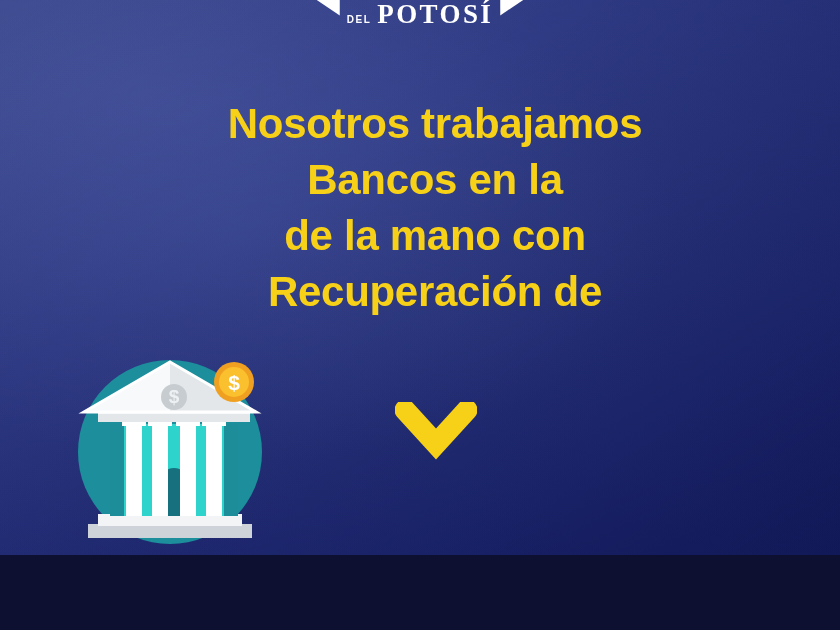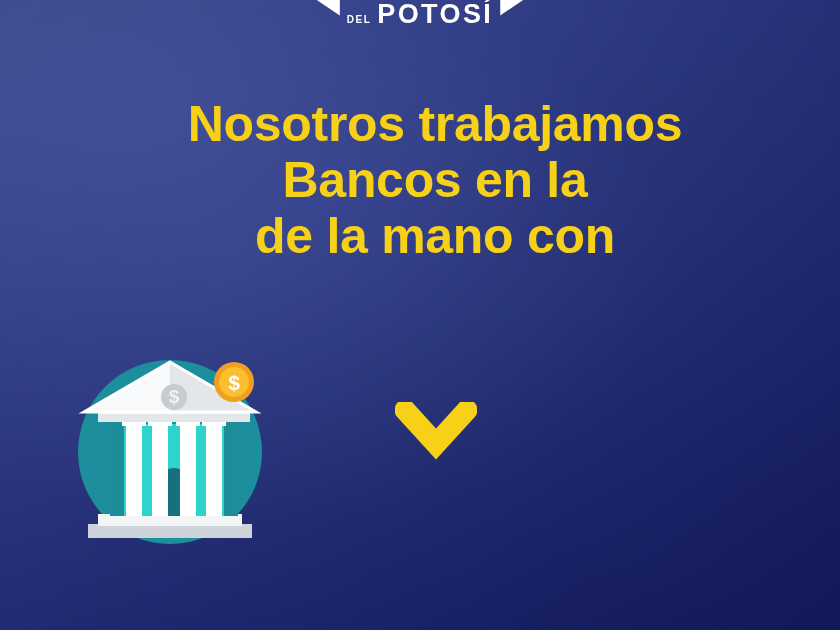--- a/index.html
+++ b/index.html
@@ -7,21 +7,21 @@
     padding: 0;
     background: #0d1030;
   }
   body {
     font-family: "Liberation Sans", sans-serif;
   }
 
   #slide {
     position: relative;
     width: 840px;
-    height: 630px;
+    height: 555px;
     overflow: hidden;
     background: #2f3c86;
   }
 
   
   .bg-photo {
     position: absolute;
     inset: -60px;
     filter: blur(26px);
     opacity: 1;
@@ -77,31 +77,32 @@
     color: #ffffff;
     font-size: 10px;
     font-weight: 700;
     letter-spacing: 1.5px;
   }
   .logo-name {
     color: #ffffff;
     font-size: 27px;
     font-weight: 700;
     letter-spacing: 2.4px;
+    font-family: Liberation Serif, serif;
   }
 
   
   .headline {
     position: absolute;
     left: 170px;
     top: 96px;
     width: 530px;
     text-align: center;
     color: #f7d117;
-    font-size: 50px;
+    font-size: 42px;
     font-weight: 700;
     line-height: 56px;
     letter-spacing: -0.3px;
     white-space: nowrap;
   }
   .headline .ln { display: block; }
 
   
   .chevron {
     position: absolute;
@@ -144,20 +145,21 @@
       <span class="logo-del">DEL</span>
       <span class="logo-name">POTOSÍ</span>
     </span>
     <span class="logo-bracket right"></span>
   </div>
 
   <div class="headline">
     <span class="ln">Nosotros trabajamos</span>
     <span class="ln">Bancos en la</span>
     <span class="ln">de la mano con</span>
+    <span class="ln">Recuperación de</span>
   </div>
 
   <svg class="chevron" viewBox="0 0 82 64">
     <path d="M10 8 L41 42 L72 8" fill="none" stroke="#f7d117" stroke-width="21" stroke-linecap="round" stroke-linejoin="miter"></path>
   </svg>
 
   <svg class="bank" viewBox="0 0 196 192">
 
     <ellipse cx="94" cy="96" r="0"></ellipse>
     <ellipse cx="94" cy="96" rx="92" ry="92" fill="#1c8e9c"></ellipse>

